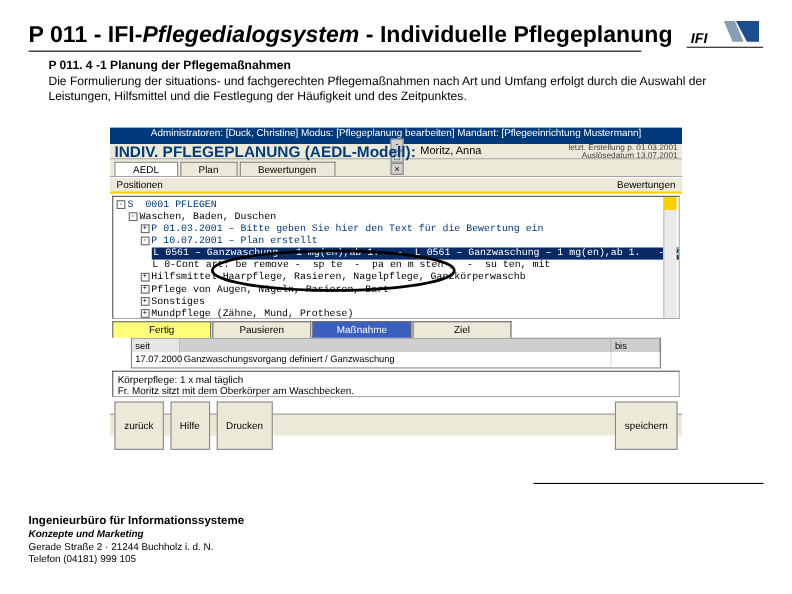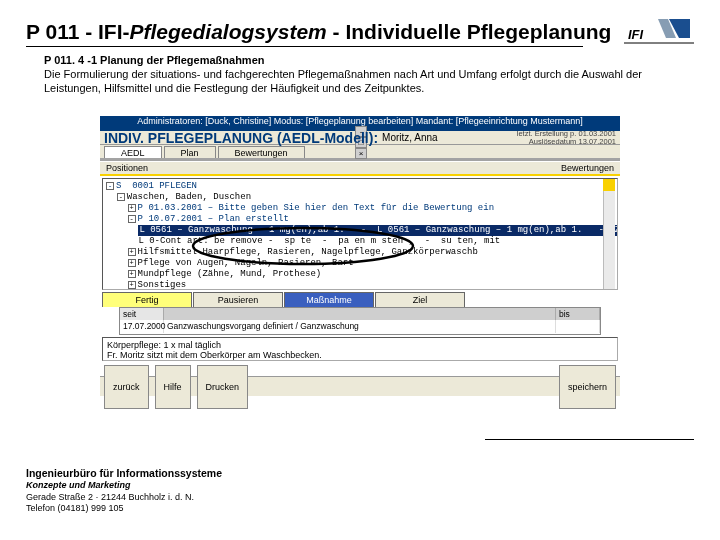--- a/index.html
+++ b/index.html
@@ -25,21 +25,21 @@
 
   .app { position: absolute; left: 100px; top: 116px; width: 520px; height: 280px; }
   .titlebar { height: 15px; background: #003a7a; color: #fff; font-size: 9px; display: flex; align-items: center; padding: 0 4px; flex-direction: column; }
   .titlebar .spacer { flex: 1; }
   .titlebar .wbtn { width: 12px; height: 12px; background: #cfcfcf; border: 1px solid #888; margin-left: 2px; display:flex;align-items:center;justify-content:center; font-size:8px; color:#000;}
   .subtitle { height: 14px; background: #ece9d8; border-bottom: 1px solid #999; display:flex; align-items:center; padding:0 4px; }
   .subtitle .lbl { color:#003a7a; font-size:14px; font-weight:bold; }
   .subtitle .name { color:#000; font-size:10px; margin-left:4px; }
   .subtitle .meta { margin-left:auto; font-size:7.5px; color:#444; line-height:1; text-align:right; }
 
-  .tabs1 { height: 16px; background:#ece9d8; display:flex; padding-left:4px; border-bottom:3px solid #a3a3a3; }
+  .tabs1 { height: 16px; background:#ece9d8; display:flex; padding-left:4px; border-bottom:1px solid #a3a3a3;align-items:flex-end; }
   .tab1 { border:1px solid #888; border-bottom:none; background:#ece9d8; padding:1px 16px; font-size:9px; margin-right:2px; margin-top:1px;}
   .tab1.active { background:#fff; }
 
   .labelsRow { height:13px; background:#ece9d8; display:flex; align-items:center; font-size:9px; padding:0 6px; color:#000; border-top:1px solid #fff;}
   .labelsRow .r { margin-left:auto; }
   .yellowLine { height:2px; background:#f9d100; }
 
   .tree { background:#fff; height:112px; border:1px inset #aaa; margin:2px; padding:2px 3px; font-family:"Courier New",monospace; font-size:9px; line-height:11px; overflow:hidden; position:relative;}
   .tree .root { color:#003a7a; }
   .tree .l { white-space:pre; }
@@ -131,22 +131,22 @@
 
   <div class="tree">
     <div class="l root"><span class="boxicon">-</span><span>S  0001 PFLEGEN</span></div>
     <div class="l">  <span class="boxicon">-</span><span>Waschen, Baden, Duschen</span></div>
     <div class="l">    <span class="boxicon">+</span><span style="color:#003a7a">P 01.03.2001 – Bitte geben Sie hier den Text für die Bewertung ein</span></div>
     <div class="l">    <span class="boxicon">-</span><span style="color:#003a7a">P 10.07.2001 – Plan erstellt</span></div>
     <div class="l">      <span class="blueRow">L 0561 – Ganzwaschung – 1 mg(en),ab 1.   -  L 0561 – Ganzwaschung – 1 mg(en),ab 1.   -  Zusatzpositionen</span></div>
     <div class="l">      <span>L 0-Cont art: be remove -  sp te  -  pa en m sten ,  -  su ten, mit</span></div>
     <div class="l">    <span class="boxicon">+</span><span>Hilfsmittel Haarpflege, Rasieren, Nagelpflege, Ganzkörperwaschb</span></div>
     <div class="l">    <span class="boxicon">+</span><span>Pflege von Augen, Nägeln, Rasieren, Bart</span></div>
+    <div class="l">    <span class="boxicon">+</span><span>Sonstiges</span></div>
     <div class="l">    <span class="boxicon">+</span><span>Mundpflege (Zähne, Mund, Prothese)</span></div>
-    <div class="l">    <span class="boxicon">+</span><span>Sonstiges</span></div>
     <div class="yellowB">
         <div class="y1"></div>
         <div class="track"></div>
       </div>
   </div>
 
   <div class="tabs2">
     <div class="tab2 a">Fertig</div>
     <div class="tab2 b">Pausieren</div>
     <div class="tab2 c">Maßnahme</div>

